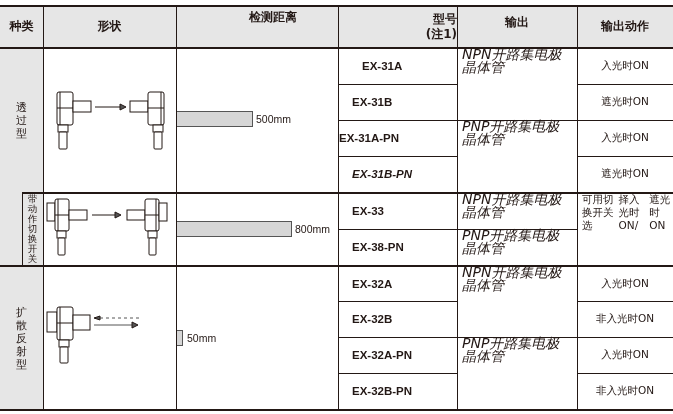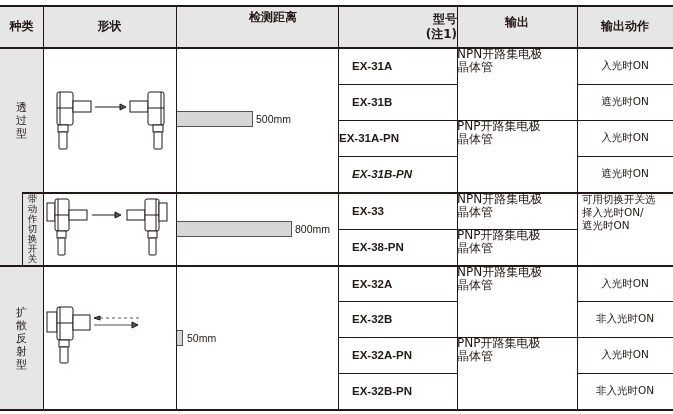--- a/index.html
+++ b/index.html
@@ -5,21 +5,21 @@
   html,body{margin:0;padding:0;background:#fff;}
   body{width:673px;height:414px;position:relative;overflow:hidden;font-family:"DejaVu Sans","Liberation Sans",sans-serif;color:#231815;}
   .abs{position:absolute;box-sizing:border-box;}
   .hdr{background:#e6e6e6;}
   .hl{position:absolute;height:0;border-top:2px solid #231815;}
   .hl.thin{border-top:1px solid #231815;}
   .vl{position:absolute;width:0;border-left:1px solid #231815;}
   .cell{position:absolute;display:flex;align-items:center;box-sizing:border-box;font-size:11px;}
   .center{justify-content:center;text-align:center;}
   .model{font-weight:bold;font-family:"Liberation Sans","DejaVu Sans",sans-serif;font-size:11.5px;padding-left:14px;}
-  .out{line-height:13px;font-size:12px;}
+  .out{padding-left:5px;line-height:13px;font-size:14px;font-style:italic;}
   .act{font-size:10.5px;}
   .vtext{position:absolute;display:flex;flex-direction:column;align-items:center;justify-content:center;font-size:11px;line-height:13px;}
   .vtext span{display:block;}
   .hdrtext{font-size:12px;font-weight:bold;}
   .bar{position:absolute;background:#d6d6d6;border:1px solid #555;border-left:none;box-sizing:border-box;}
   .dist{position:absolute;font-size:10.5px;font-family:"Liberation Sans",sans-serif;}
 </style>
 </head>
 <body>
 
@@ -140,21 +140,21 @@
   </g>
 </svg>
 
 <div class="bar" style="left:177px;top:111px;width:76px;height:16px;"></div>
 <div class="dist" style="left:256px;top:113px;">500mm</div>
 <div class="bar" style="left:177px;top:221px;width:115px;height:16px;"></div>
 <div class="dist" style="left:295px;top:223px;">800mm</div>
 <div class="bar" style="left:177px;top:330px;width:6px;height:16px;"></div>
 <div class="dist" style="left:187px;top:332px;">50mm</div>
 
-<div class="cell model" style="left:338px;top:48px;width:119px;height:36px;">EX-31A</div>
+<div class="cell model" style="left:348px;top:48px;width:119px;height:36px;">EX-31A</div>
 <div class="cell model" style="left:338px;top:84px;width:119px;height:36px;">EX-31B</div>
 <div class="cell model" style="left:325px;top:120px;width:119px;height:36px;">EX-31A-PN</div>
 <div class="cell model" style="left:338px;top:156px;width:119px;height:36px;font-style:italic;">EX-31B-PN</div>
 
 <div class="cell out" style="left:457px;top:48px;width:120px;height:72px;flex-direction:column;align-items:flex-start;">
   <span>NPN开路集电极</span>
   <span>晶体管</span>
 </div>
 <div class="cell out" style="left:457px;top:120px;width:120px;height:72px;flex-direction:column;align-items:flex-start;">
   <span>PNP开路集电极</span>
@@ -169,21 +169,21 @@
 <div class="cell model" style="left:338px;top:193px;width:119px;height:36px;">EX-33</div>
 <div class="cell model" style="left:338px;top:229px;width:119px;height:36px;">EX-38-PN</div>
 <div class="cell out" style="left:457px;top:193px;width:120px;height:36px;flex-direction:column;align-items:flex-start;">
   <span>NPN开路集电极</span>
   <span>晶体管</span>
 </div>
 <div class="cell out" style="left:457px;top:229px;width:120px;height:36px;flex-direction:column;align-items:flex-start;">
   <span>PNP开路集电极</span>
   <span>晶体管</span>
 </div>
-<div class="cell act" style="left:577px;top:193px;width:96px;height:72px;flex-direction:column;align-items:flex-start;padding-left:5px;line-height:13px;">
+<div class="cell act" style="left:577px;top:193px;width:96px;height:72px;flex-direction:row;align-items:flex-start;padding-left:5px;line-height:13px;">
   <span>可用切换开关选</span>
   <span>择入光时ON/</span>
   <span>遮光时ON</span>
 </div>
 
 <div class="cell model" style="left:338px;top:266px;width:119px;height:36px;">EX-32A</div>
 <div class="cell model" style="left:338px;top:301px;width:119px;height:36px;">EX-32B</div>
 <div class="cell model" style="left:338px;top:337px;width:119px;height:36px;">EX-32A-PN</div>
 <div class="cell model" style="left:338px;top:373px;width:119px;height:36px;">EX-32B-PN</div>
 <div class="cell out" style="left:457px;top:266px;width:120px;height:71px;flex-direction:column;align-items:flex-start;">

